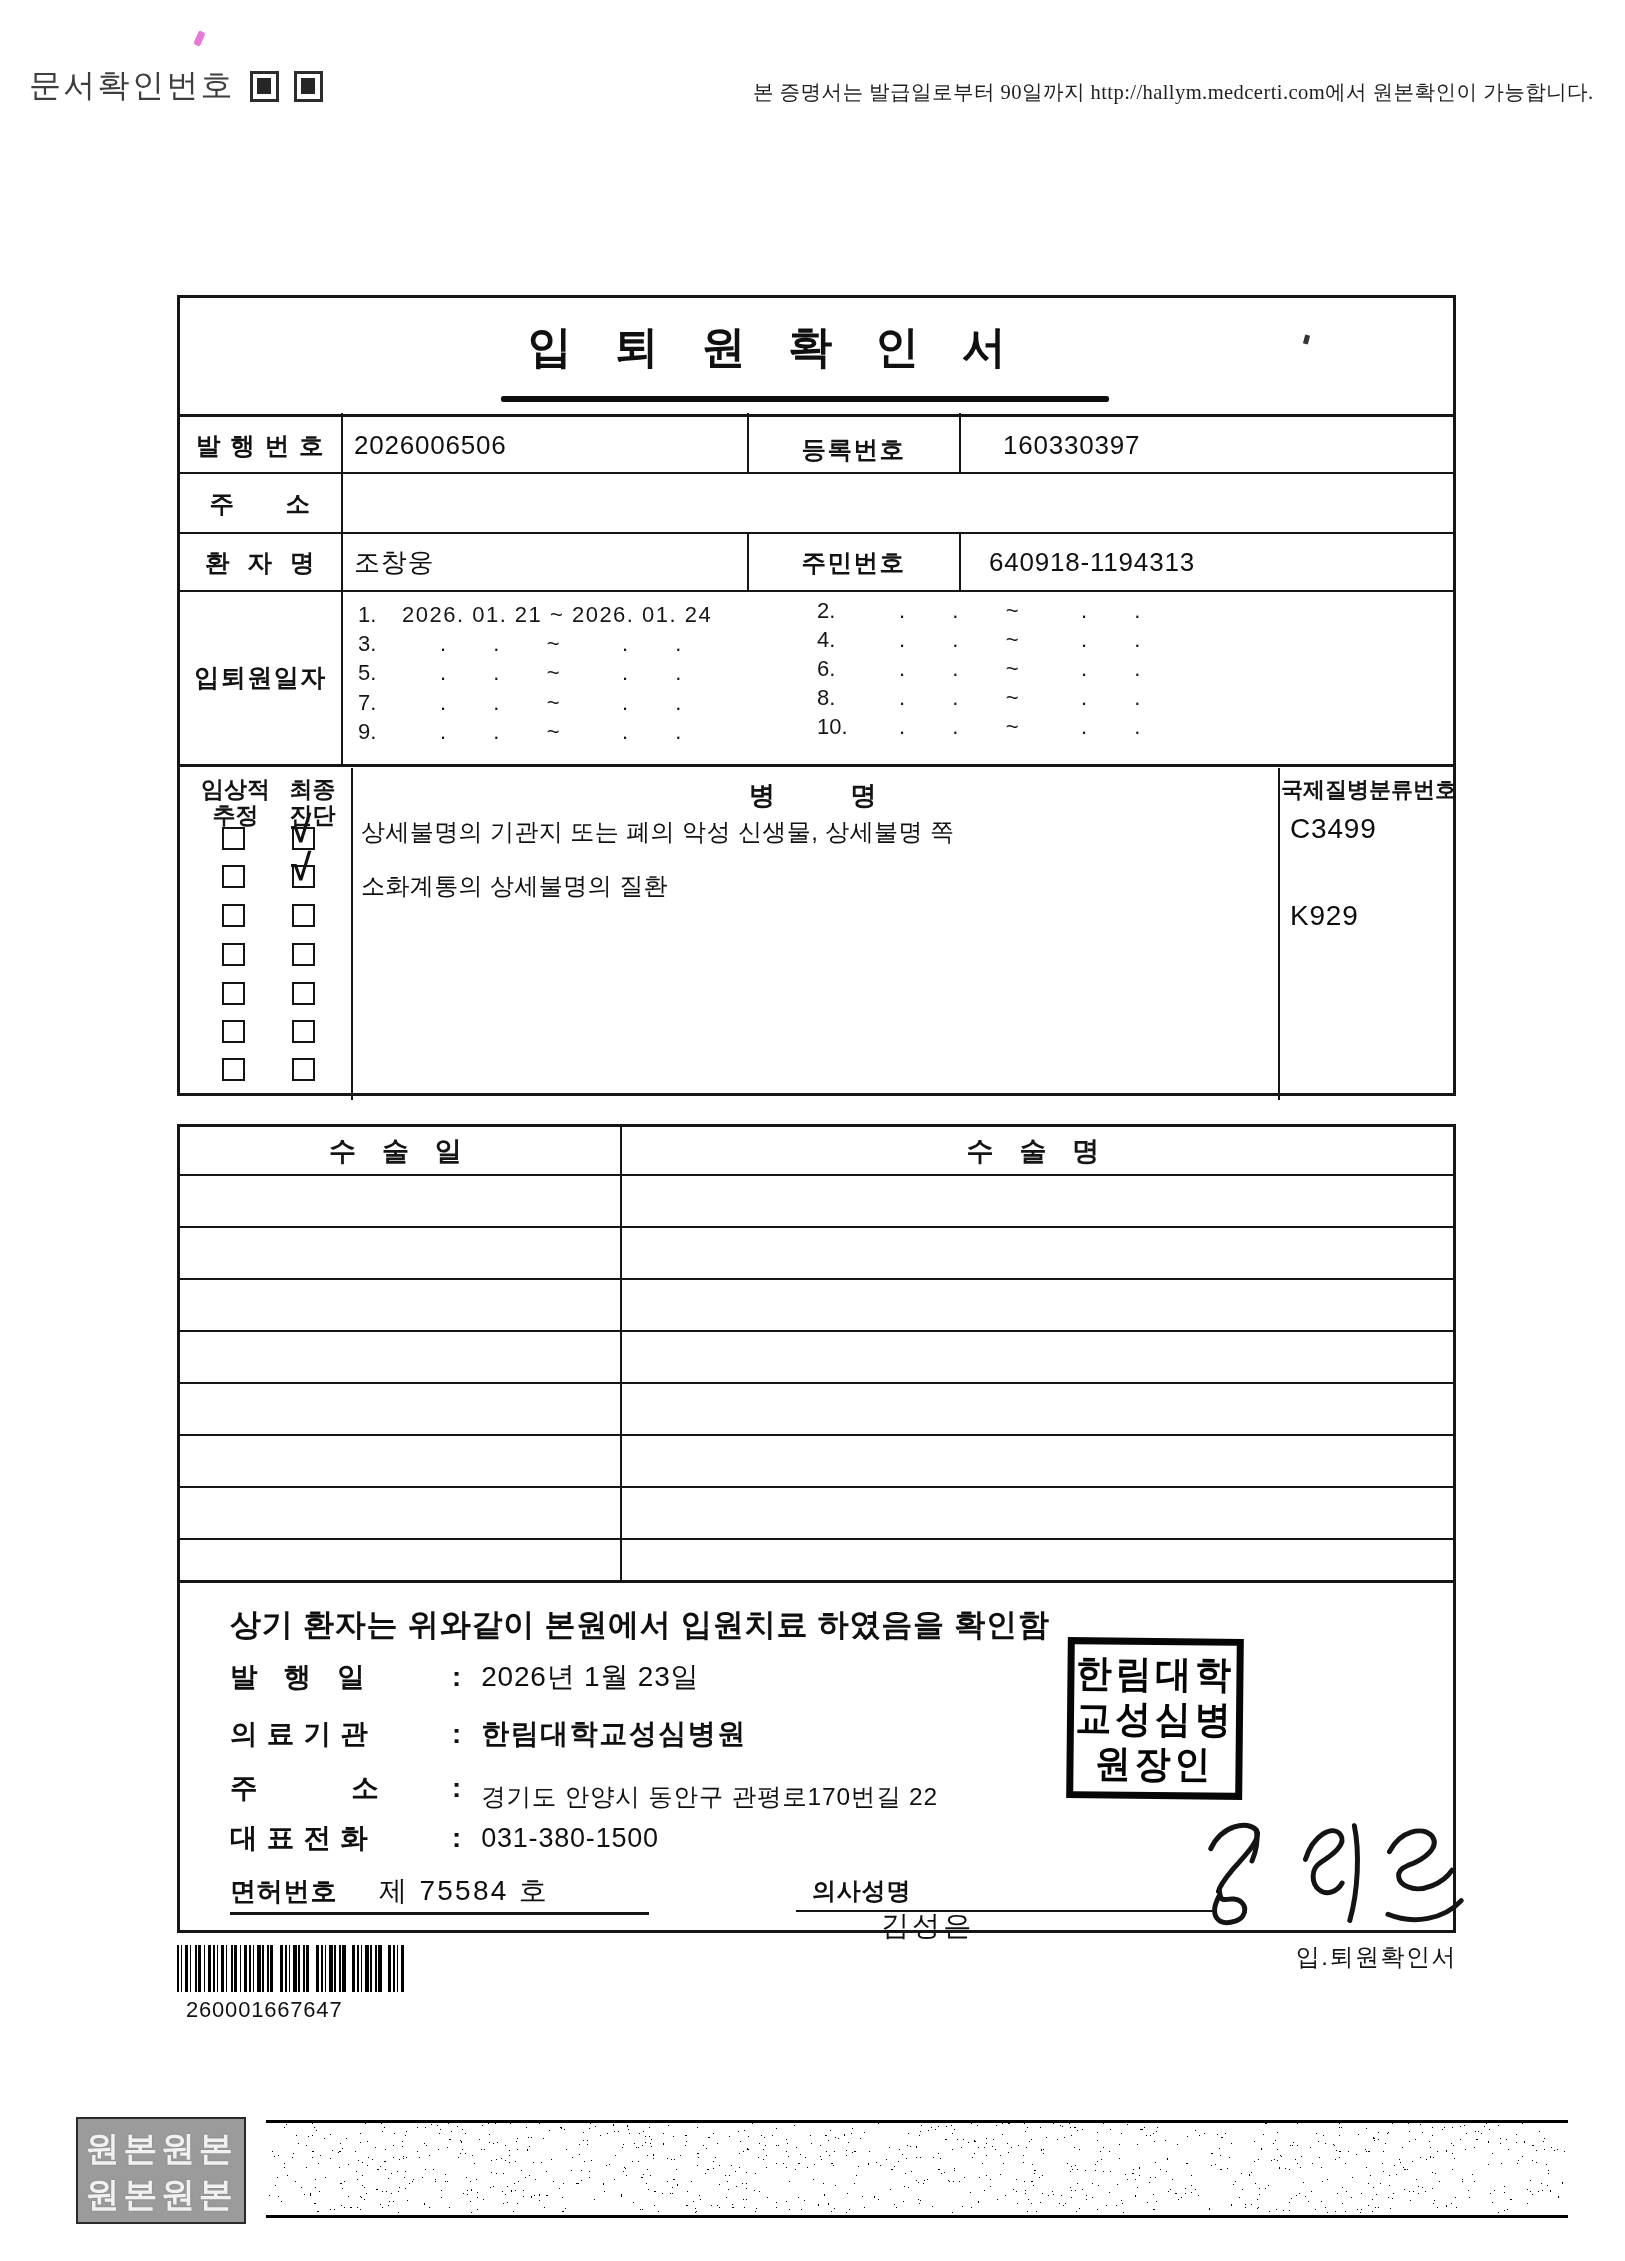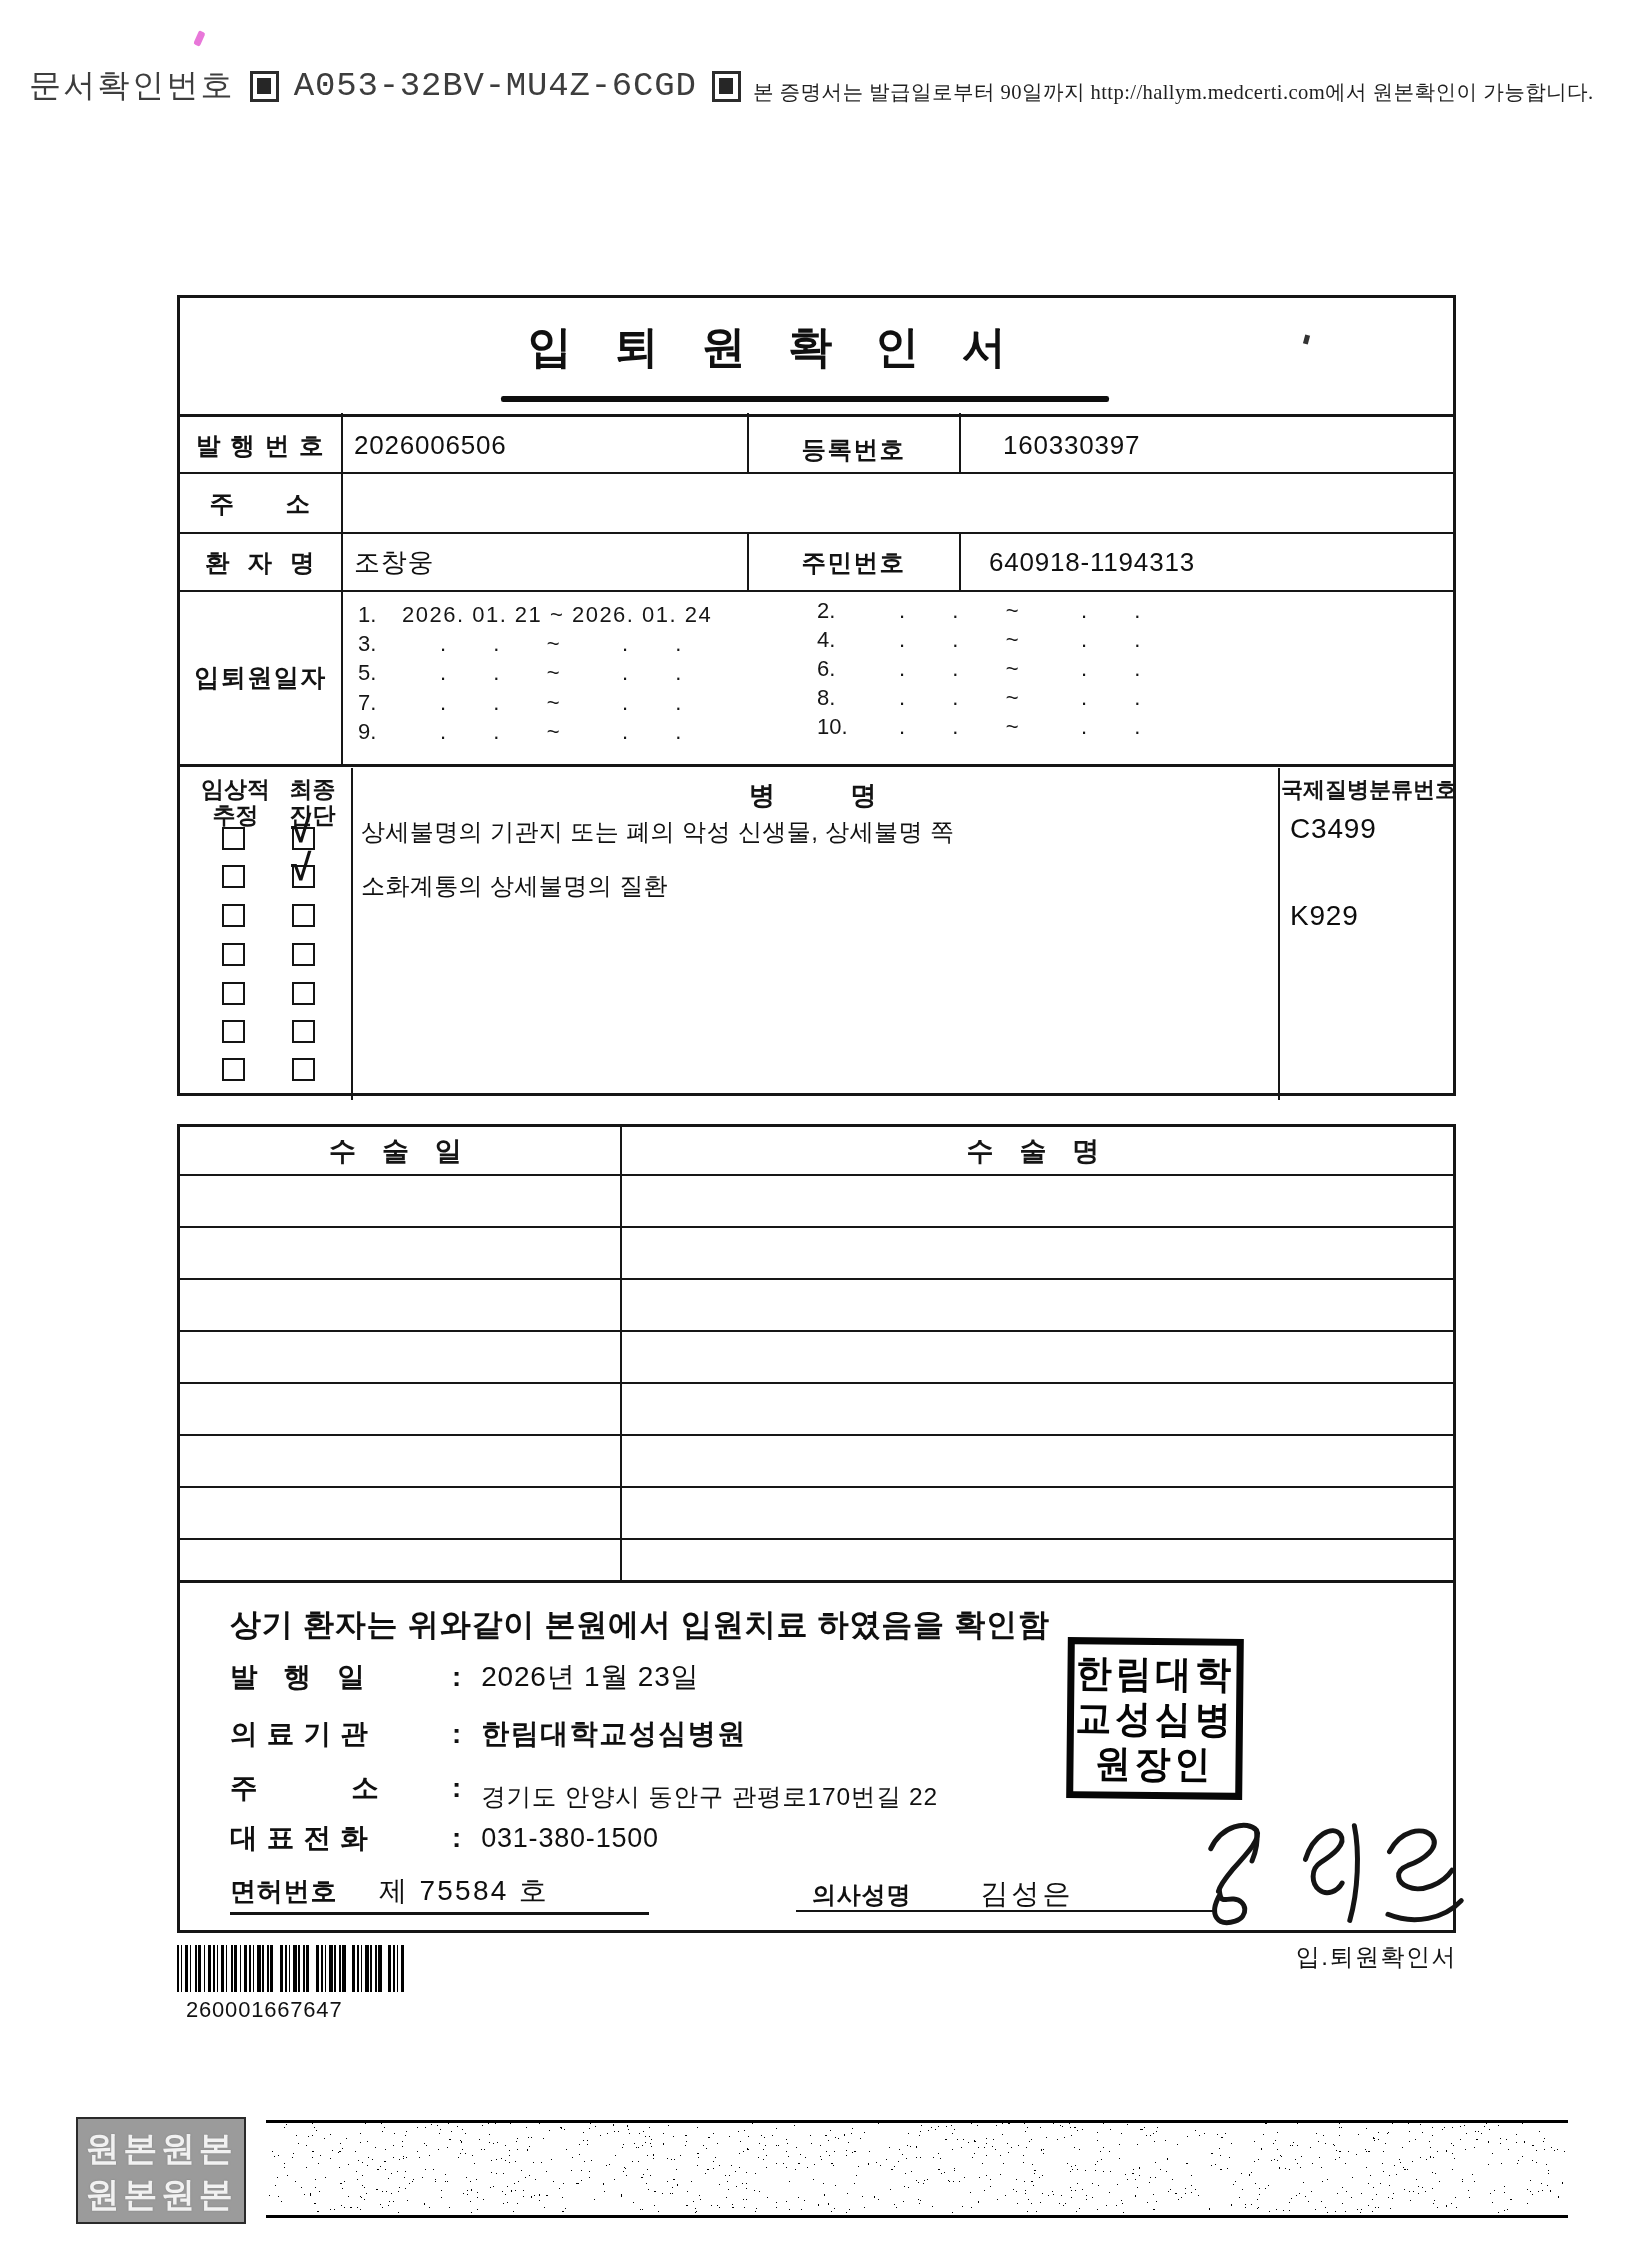--- a/index.html
+++ b/index.html
@@ -94,21 +94,20 @@
 <body>
 
 <div class="page">
 
   <span class="pinkmark"></span>
   <div class="tophdr">
     <span>문서확인번호</span>
     <span class="sqmark">
         <i></i>
       </span>
-    <span class="doccode">A053-32BV-MU4Z-6CGD</span>
     <span class="sqmark">
         <i></i>
       </span>
   </div>
   <div class="notice">본 증명서는 발급일로부터 90일까지 http://hallym.medcerti.com에서 원본확인이 가능합니다.</div>
 
   <div class="box" style="left:177px;top:295px;width:1279px;height:801px;">
 
     <div class="titlerow">
       <div class="doctitle">입 퇴 원 확 인 서</div>
@@ -287,21 +286,21 @@
       <span class="flabel" style="width:199px;">대 표 전 화</span>
       <span class="fcolon">:</span>
       <span class="fvalue" style="font-size:27px;">031-380-1500</span>
     </div>
     <div class="frow" style="left:50px;top:289px;">
       <span class="flabel" style="width:126px;font-size:26px;">면허번호</span>
       <span class="fvalue" style="padding-left:23px;letter-spacing:2.3px;">제 75584 호</span>
     </div>
     <div class="uline" style="left:50px;top:329px;width:419px;"></div>
 
-    <div class="frow" style="left:632px;top:292px;">
+    <div class="frow" style="left:632px;top:292px;flex-direction:column;">
       <span class="flabel" style="font-size:24px;">의사성명</span>
       <span class="fvalue" style="padding-left:69px;letter-spacing:3.1px;">김성은</span>
     </div>
     <div class="uline" style="left:616px;top:327px;width:419px;height:2.3px;"></div>
 
     <div class="seal">
       <div>한림대학</div>
       <div>교성심병</div>
       <div>원장인</div>
     </div>

